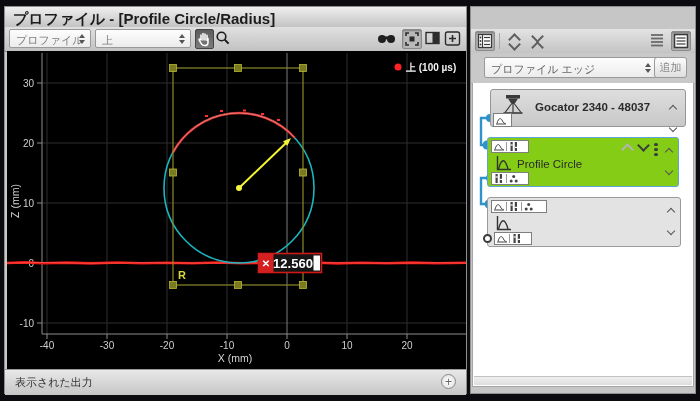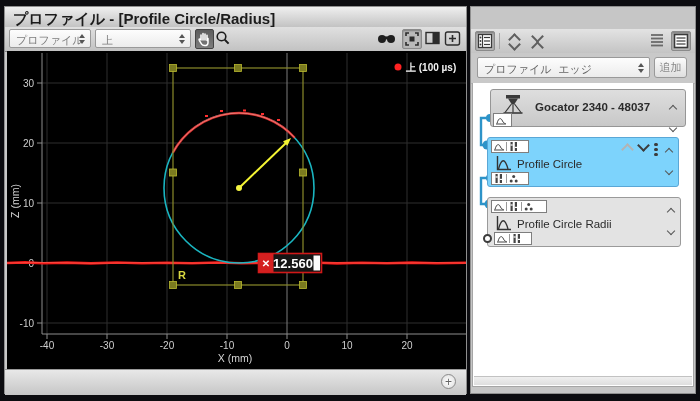--- a/index.html
+++ b/index.html
@@ -3,21 +3,21 @@
 <meta charset="utf-8">
 <style>
   html,body{margin:0;padding:0;}
   body{width:700px;height:401px;position:relative;background:#0c0c10;font-family:"Liberation Sans",sans-serif;overflow:hidden;}
   .panel{position:absolute;background:#c9c9c9;border:1px solid #8f8f8f;box-sizing:border-box;}
   
   #left-panel{left:4px;top:6px;width:463px;height:388px;}
   .titlebar{position:absolute;left:0;top:0;right:0;height:20px;background:linear-gradient(#efefef,#c3c3c3);border-bottom:1px solid #9a9a9a;}
   .titlebar span{position:absolute;left:8px;top:3px;font-size:15px;font-weight:bold;color:#1c1c1c;}
   .toolbar{position:absolute;left:0;top:20px;right:0;height:24px;background:linear-gradient(#e0e0e0,#c2c2c2);border-bottom:1px solid #868686;}
-  .dd{position:absolute;top:2px;height:19px;background:linear-gradient(#fdfdfd,#ececec);border:1px solid #999;border-radius:2px;box-sizing:border-box;font-family:Liberation Mono, monospace;}
+  .dd{position:absolute;top:2px;height:19px;background:linear-gradient(#fdfdfd,#ececec);border:1px solid #999;border-radius:2px;box-sizing:border-box;}
   .dd .txt{position:absolute;left:6px;top:3px;font-size:11px;color:#7d7d7d;}
   .spinner{position:absolute;right:4px;top:4px;width:7px;}
   .spinner i{display:block;width:0;height:0;border-left:3.5px solid transparent;border-right:3.5px solid transparent;}
   .spinner i.u{border-bottom:4px solid #555;margin-bottom:2px;}
   .spinner i.d{border-top:4px solid #555;}
   .tbtn{position:absolute;top:2px;width:19px;height:20px;border-radius:2px;box-sizing:border-box;}
   .tbtn.pressed{background:linear-gradient(#5c5c5c,#7d7d7d);border:1px solid #444;}
   .plot{position:absolute;left:2px;top:44px;width:459px;height:318px;background:#000;}
   .outbar{position:absolute;left:0;top:362px;right:0;height:25px;background:linear-gradient(#e8e8e8,#c6c6c6);border-top:1px solid #9a9a9a;}
   .outbar .lbl{position:absolute;left:10px;top:5px;font-size:11px;color:#333;}
@@ -201,20 +201,21 @@
       </g>
 
       <g>
         <circle cx="391" cy="16" r="3.5" fill="#ff2222"></circle>
         <text x="399" y="20" fill="#f2f2f2" font-size="10" font-weight="bold">上 (100 µs)</text>
       </g>
     </svg>
   </div>
 
   <div class="outbar">
+    <span class="lbl">表示された出力</span>
     <div class="circle-btn"><span>+</span></div>
   </div>
 </div>
 
 <div id="right-panel" class="panel">
 
   <div class="rp-toolbar">
     <div class="rp-btn pressed" style="left:4px;">
       <svg width="18" height="18" viewBox="0 0 18 18">
         <rect x="2.5" y="2.5" width="13" height="13" fill="#fff" stroke="#3a3a3a" stroke-width="1.3"></rect>
@@ -252,21 +253,21 @@
       <svg width="18" height="18" viewBox="0 0 18 18">
         <rect x="2.5" y="2.5" width="13" height="13" fill="#fff" stroke="#3a3a3a" stroke-width="1.6"></rect>
         <line x1="4.5" y1="6" x2="13.5" y2="6" stroke="#3a3a3a" stroke-width="1.2"></line>
         <line x1="4.5" y1="9" x2="13.5" y2="9" stroke="#3a3a3a" stroke-width="1.2"></line>
         <line x1="4.5" y1="12" x2="13.5" y2="12" stroke="#3a3a3a" stroke-width="1.2"></line>
       </svg>
     </div>
   </div>
 
   <div class="rp-ddrow">
-    <div class="dd" style="left:6px;top:4px;width:173px;height:21px;">
+    <div class="dd" style="left:13px;top:4px;width:173px;height:21px;">
       <span class="txt" style="top:4px;color:#666;">プロファイル エッジ</span>
       <span class="spinner" style="top:5px;">
           <i class="u"></i>
           <i class="d"></i>
         </span>
     </div>
     <div class="addbtn"><span>追加</span></div>
   </div>
 
   <div class="canvas">
@@ -290,21 +291,21 @@
       <span class="blabel" style="left:44px;top:11px;font-weight:bold;">Gocator 2340 - 48037</span>
       <span class="chvstack" style="right:6px;top:9px;"><span class="chv up"></span><br><span class="chv down"></span></span>
       <div class="portbox" style="left:2px;top:23px;width:19px;height:14px;">
         <svg width="12" height="11" viewBox="0 0 12 11">
           <path d="M1,9 H11" stroke="#444" stroke-width="1"></path>
           <path d="M2,8.5 C3.5,2.5 6,2.5 7.5,6 C8.3,7.8 9.5,8.5 10.5,8.5" stroke="#444" stroke-width="1" fill="none"></path>
         </svg>
       </div>
     </div>
 
-    <div class="block" style="left:14px;top:54px;width:192px;height:50px;background:#7dd3fc;border:1.5px solid #5aa7d6;">
+    <div class="block" style="left:14px;top:54px;width:192px;height:50px;background:#84cc16;border:1.5px solid #5aa7d6;">
       <div class="portbox" style="left:3px;top:2px;width:38px;height:13px;">
         <svg width="12" height="11" viewBox="0 0 12 11">
           <path d="M1,9 H11" stroke="#444" stroke-width="1"></path>
           <path d="M2,8.5 C3.5,2.5 6,2.5 7.5,6 C8.3,7.8 9.5,8.5 10.5,8.5" stroke="#444" stroke-width="1" fill="none"></path>
         </svg>
         <span style="width:1px;height:9px;background:#999;"></span>
         <svg width="12" height="11" viewBox="0 0 12 11">
           <rect x="2.5" y="1" width="2.2" height="9" fill="#444"></rect>
             <rect x="6.8" y="1" width="2.2" height="9" fill="#444"></rect>
           <rect x="2.5" y="3.4" width="2.2" height="1.2" fill="#fff"></rect>
@@ -358,21 +359,20 @@
           <circle cx="3.2" cy="8" r="1.5" fill="#444"></circle>
             <circle cx="8.2" cy="8" r="1.5" fill="#444"></circle>
             <circle cx="5.7" cy="3.6" r="1.5" fill="#444"></circle>
         </svg>
       </div>
       <span class="chvstack" style="right:3px;top:4px;"><span class="chv up"></span><br><span class="chv down"></span></span>
       <svg width="17" height="17" viewBox="0 0 17 17" style="position:absolute;left:7px;top:17px;">
         <path d="M2.5,1 V14.5 H16" stroke="#333" stroke-width="1.4" fill="none"></path>
         <path d="M3.5,14 C6.5,3 10,3 13,14" stroke="#333" stroke-width="1.3" fill="none"></path>
       </svg>
-      <span class="blabel" style="left:29px;top:20px;">Profile Circle Radii</span>
       <span class="openport" style="left:-5px;top:36px;"></span>
       <div class="portbox" style="left:6px;top:34px;width:38px;height:13px;">
         <svg width="12" height="11" viewBox="0 0 12 11">
           <path d="M1,9 H11" stroke="#444" stroke-width="1"></path>
           <path d="M2,8.5 C3.5,2.5 6,2.5 7.5,6 C8.3,7.8 9.5,8.5 10.5,8.5" stroke="#444" stroke-width="1" fill="none"></path>
         </svg>
         <span style="width:1px;height:9px;background:#999;"></span>
         <svg width="12" height="11" viewBox="0 0 12 11">
           <rect x="2.5" y="1" width="2.2" height="9" fill="#444"></rect>
             <rect x="6.8" y="1" width="2.2" height="9" fill="#444"></rect>

